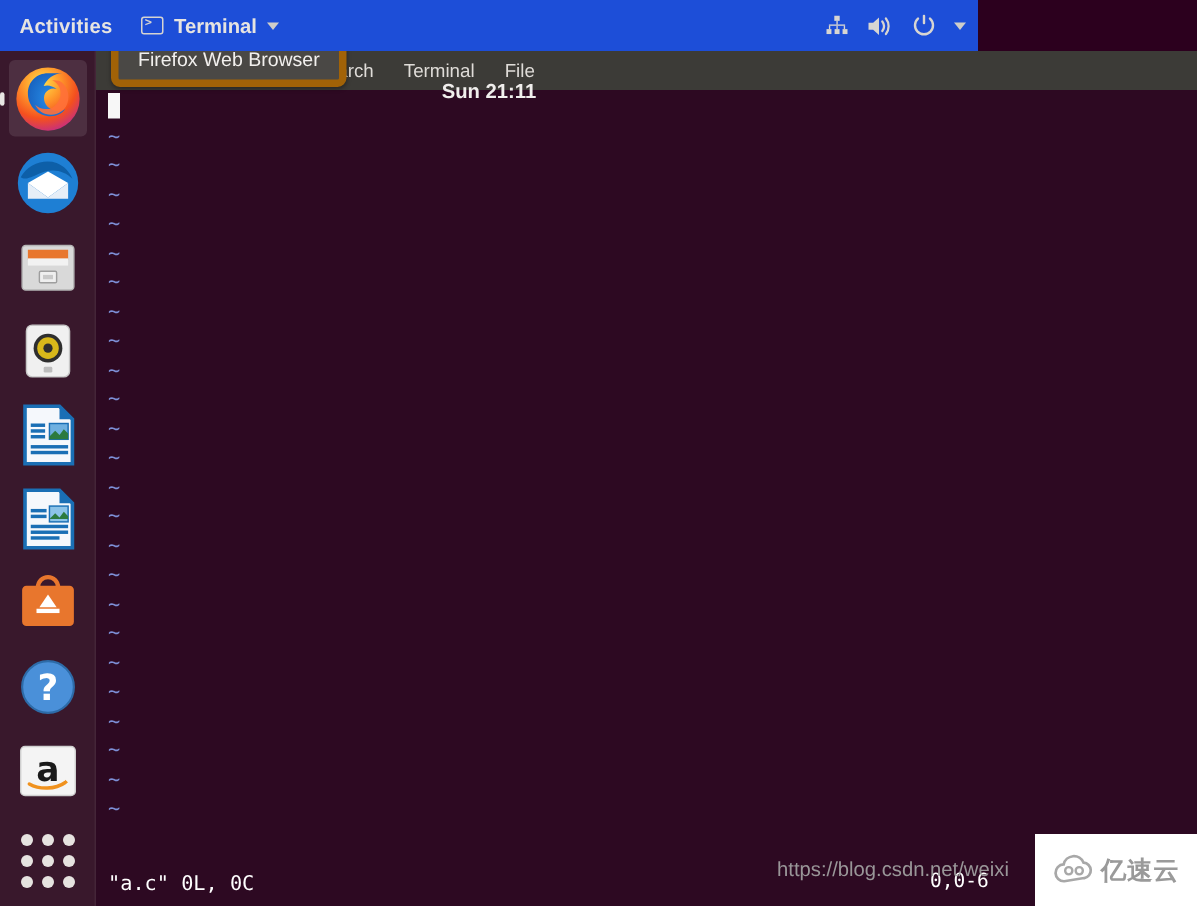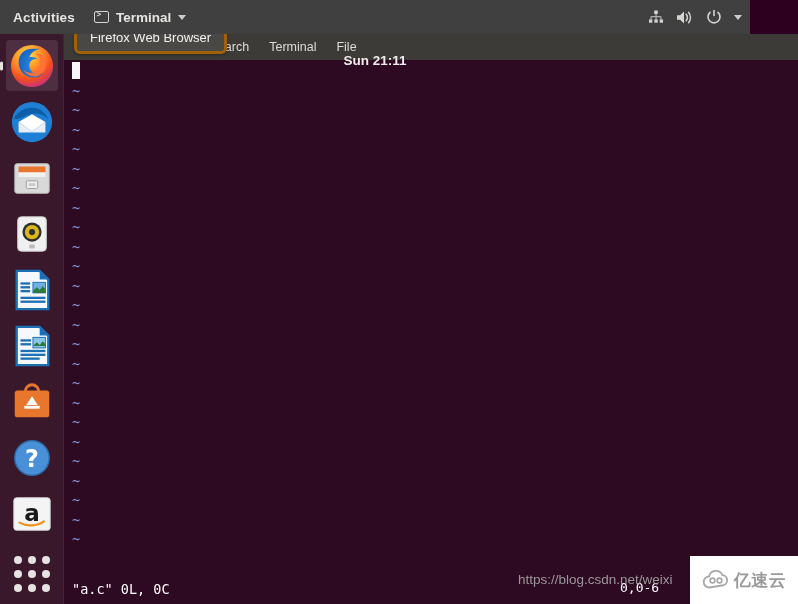--- a/index.html
+++ b/index.html
@@ -12,22 +12,22 @@
   #screen {
     position: relative;
     width: 798px; height: 604px;
     background: #2c001e;
     overflow: hidden;
   }
 
   
   #topbar {
     position: absolute; left: 0; top: 0;
-    width: 750px; height: 34px;
-    background: #404040;
+    width: 652px; height: 34px;
+    background: #1d4ed8;
     display: flex; align-items: center;
     color: #e6e4e1;
     font-size: 13.5px; font-weight: bold;
     z-index: 60;
   }
   #activities {
     padding: 0 11px 0 13px; height: 34px;
     display: flex; align-items: center;
     letter-spacing: .2px;
   }
@@ -146,21 +146,21 @@
   }
   .menu-item {
     padding: 2px 9px;
     color: #dfdcd8; font-size: 12.5px;
   }
 
   #tooltip {
     position: absolute;
     left: 10px; top: -12px;
     background: #4a4845;
-    border: 3px solid #a16207;
+    border: 5px solid #a16207;
     border-radius: 6px;
     color: #f2f0ee;
     font-size: 13px;
     padding: 5px 13px 6px 13px;
     white-space: nowrap;
     z-index: 70;
     box-shadow: 0 1px 3px rgba(0,0,0,0.35);
   }
 
   #termbody {

